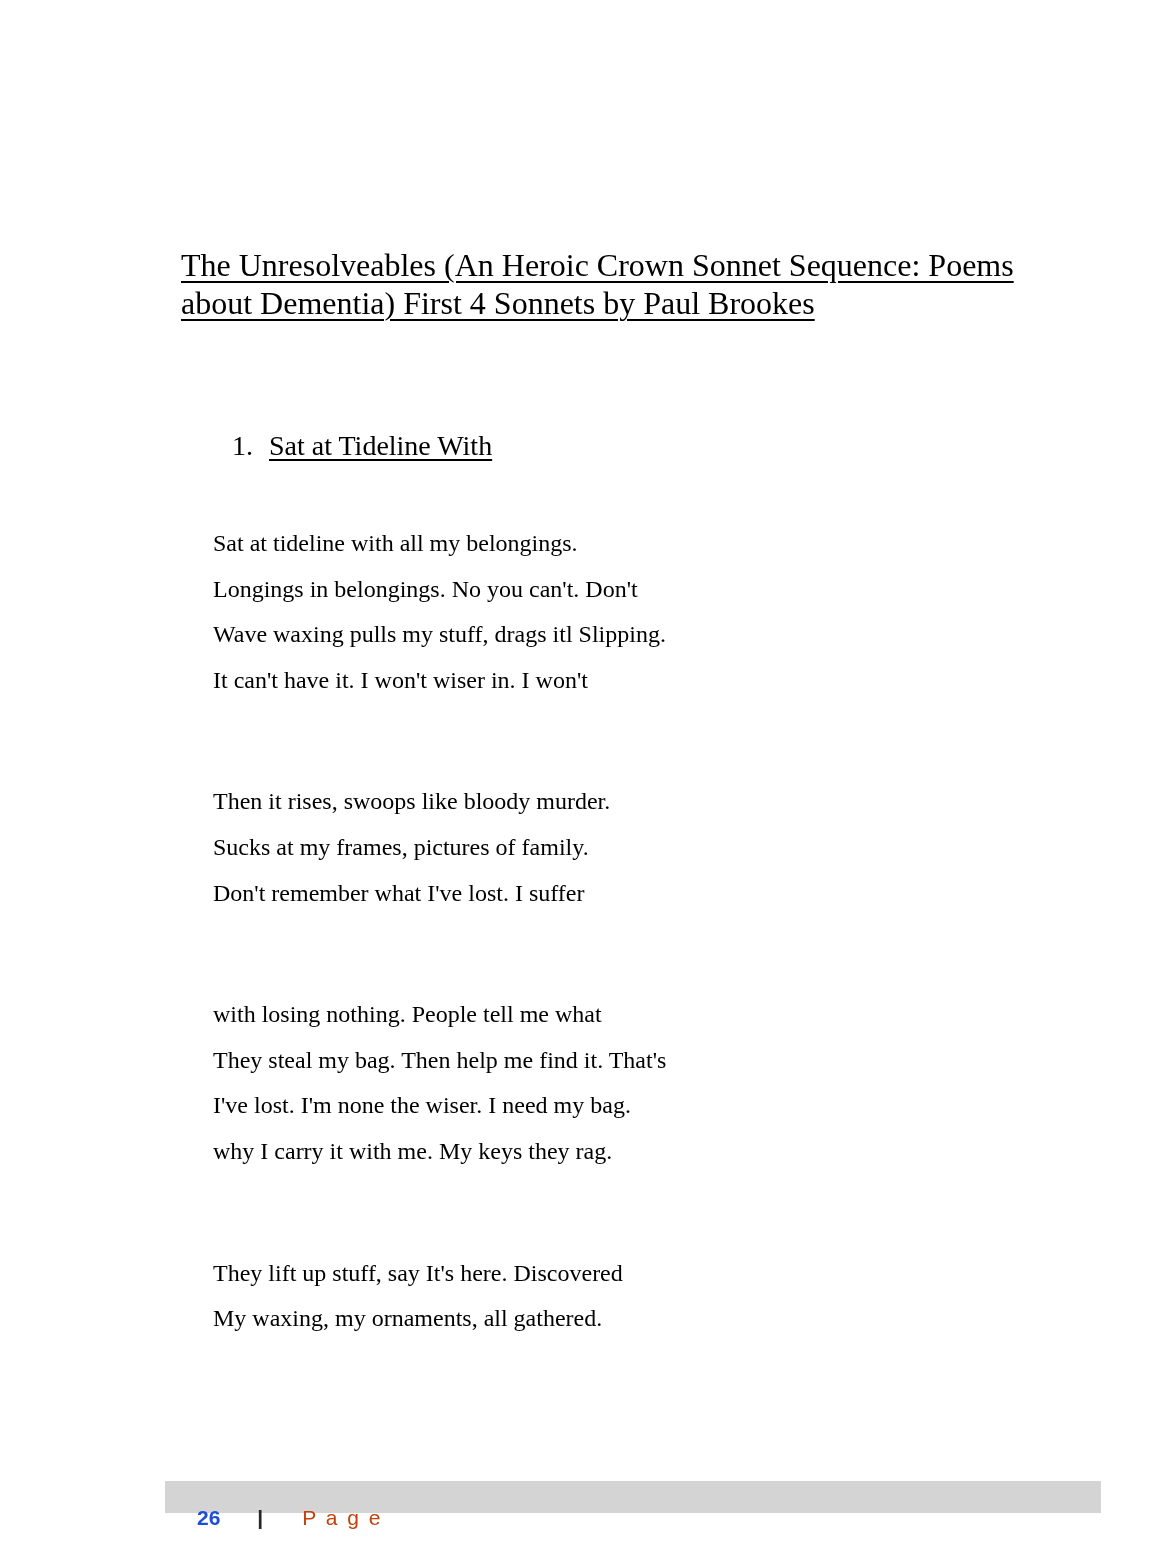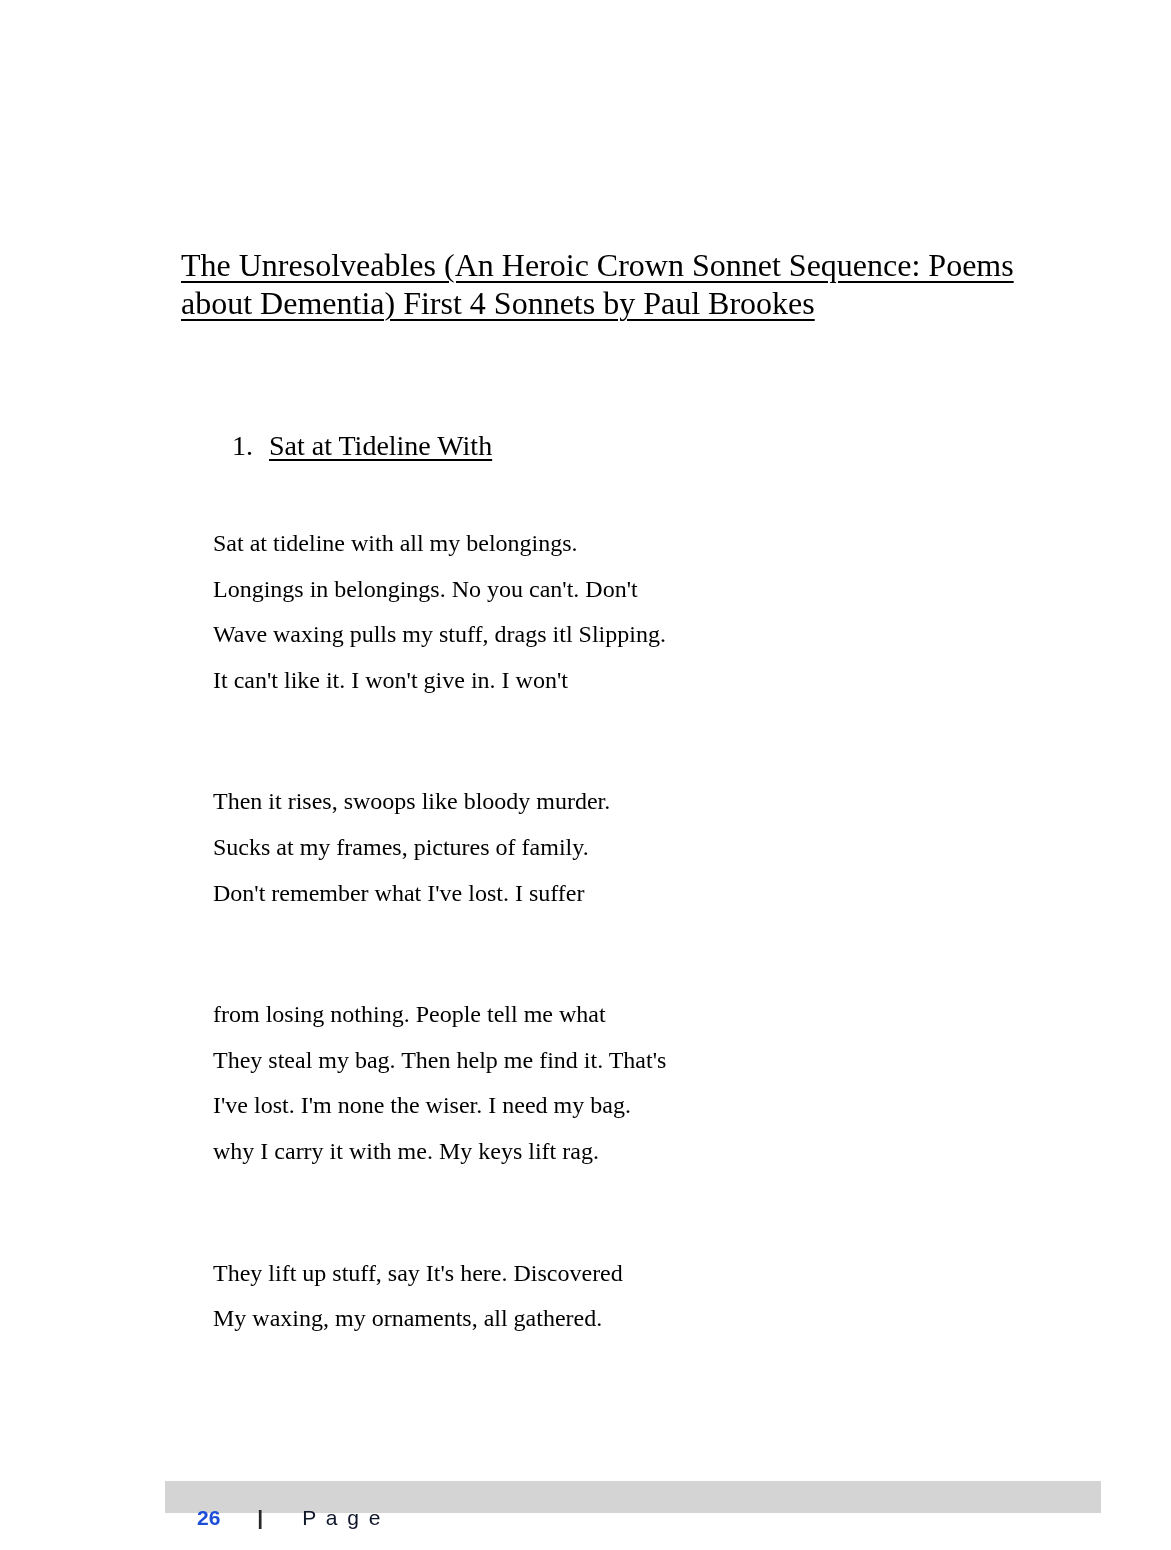--- a/index.html
+++ b/index.html
@@ -96,55 +96,55 @@
       color: #1d4ed8;
     }
 
     .footer .footer-separator {
       font-weight: 700;
       color: #262626;
       margin: 0 7px 0 5px;
     }
 
     .footer .page-label {
-      color: #0f172a;
+      color: #c2410c;
       letter-spacing: 2px;
     }
   </style>
 </head>
 <body>
 
 <div class="page">
 
   <h1 class="doc-title">The Unresolveables (An Heroic Crown Sonnet Sequence: Poems about Dementia) First 4 Sonnets by Paul Brookes</h1>
 
   <div class="section-heading">
     <span class="section-number">1.</span><span class="section-title">Sat at Tideline With</span>
   </div>
 
   <div class="poem">
 
     <div class="stanza">
       <span class="poem-line">Sat at tideline with all my belongings.</span>
       <span class="poem-line">Longings in belongings. No you can't. Don't</span>
       <span class="poem-line">Wave waxing pulls my stuff, drags itl Slipping.</span>
-      <span class="poem-line">It can't like it. I won't give in. I won't</span>
+      <span class="poem-line">It can't have it. I won't wiser in. I won't</span>
     </div>
 
     <div class="stanza">
       <span class="poem-line">Then it rises, swoops like bloody murder.</span>
       <span class="poem-line">Sucks at my frames, pictures of family.</span>
       <span class="poem-line">Don't remember what I've lost. I suffer</span>
     </div>
 
     <div class="stanza">
-      <span class="poem-line">from losing nothing. People tell me what</span>
+      <span class="poem-line">with losing nothing. People tell me what</span>
       <span class="poem-line">They steal my bag. Then help me find it. That's</span>
       <span class="poem-line">I've lost. I'm none the wiser. I need my bag.</span>
-      <span class="poem-line">why I carry it with me. My keys lift rag.</span>
+      <span class="poem-line">why I carry it with me. My keys they rag.</span>
     </div>
 
     <div class="stanza">
       <span class="poem-line">They lift up stuff, say It's here. Discovered</span>
       <span class="poem-line">My waxing, my ornaments, all gathered.</span>
     </div>
 
   </div>
 
   <div class="footer-rule"></div>

